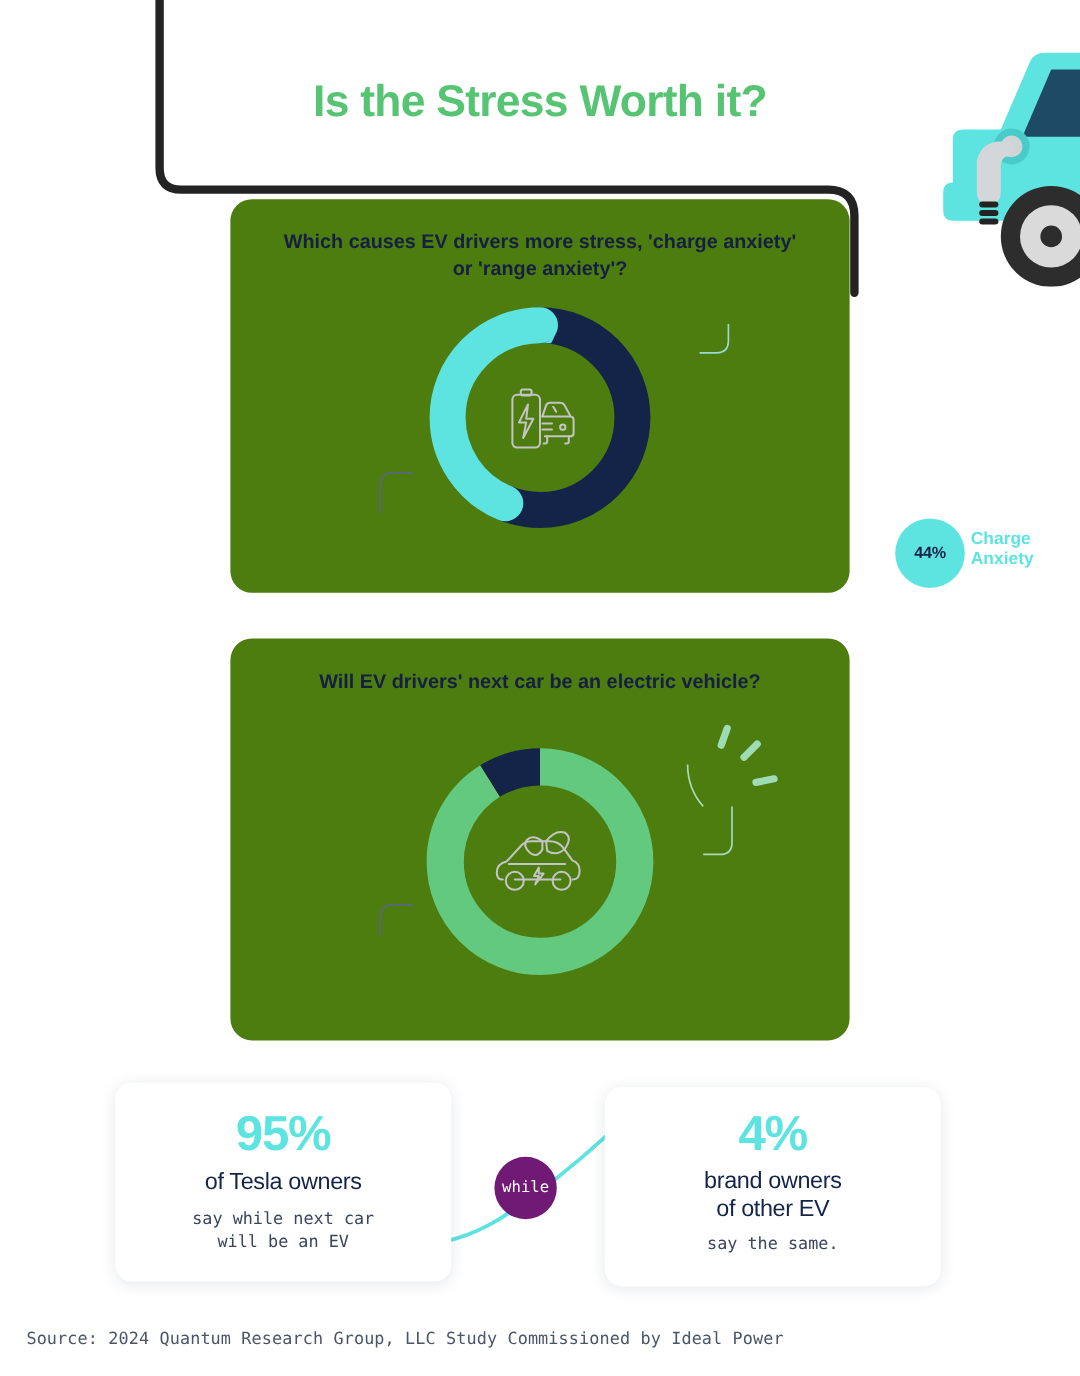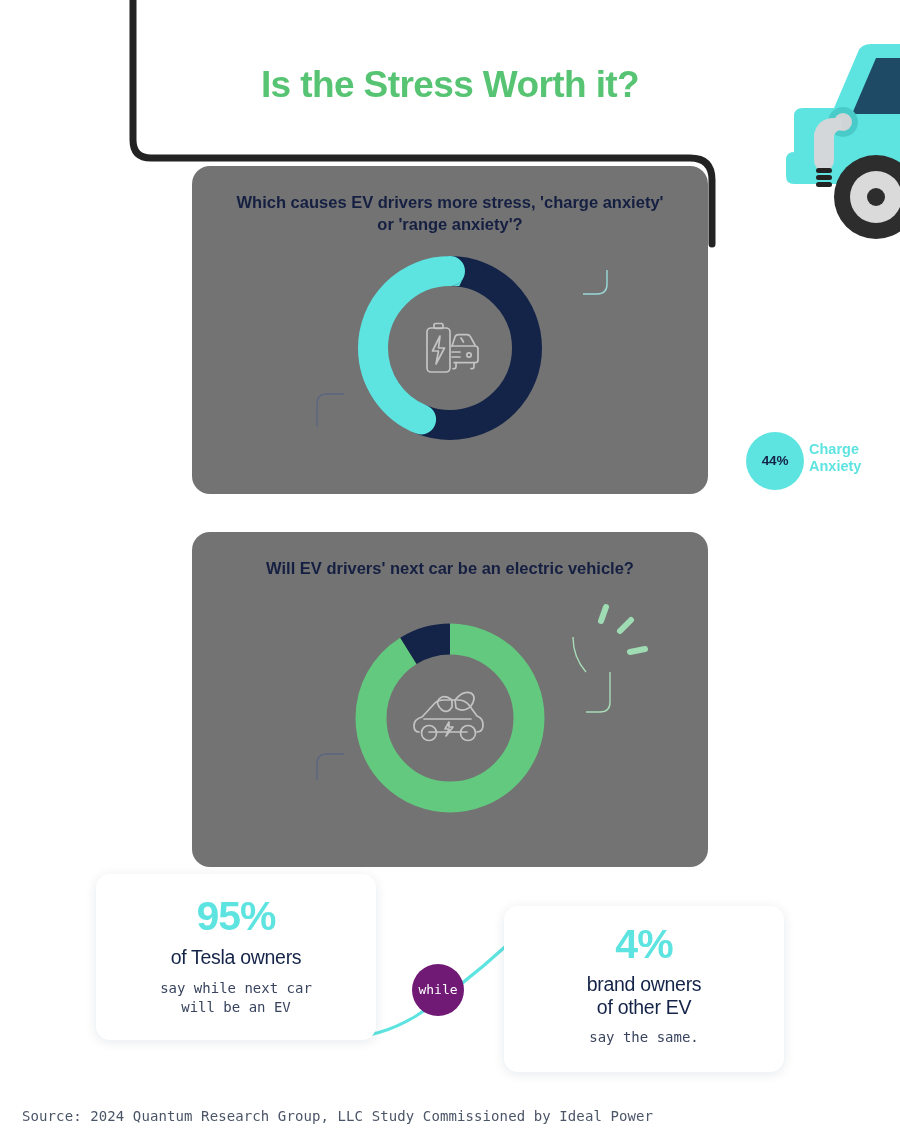--- a/index.html
+++ b/index.html
@@ -43,21 +43,21 @@
     text-align: center;
     font-size: 37px;
     font-weight: 700;
     letter-spacing: -0.6px;
     color: #57c473;
   }
 
   
   .chart-card {
     position: absolute;
-    background: #737373;
+    background: #4d7c0f;
     border-radius: 18px;
   }
   #card-one { left: 192px; top: 166px; width: 516px; height: 328px; }
   #card-two { left: 192px; top: 532px; width: 516px; height: 335px; }
 
   .card-question {
     position: absolute;
     left: 40px;
     right: 40px;
     top: 26px;
@@ -140,21 +140,21 @@
   }
 
   
   .stat-card {
     position: absolute;
     background: #ffffff;
     border-radius: 14px;
     box-shadow: 0 2px 12px rgba(20,36,72,0.10);
     text-align: center;
   }
-  #stat-left  { left: 96px;  top: 874px; width: 280px; height: 166px; }
+  #stat-left  { left: 96px;  top: 902px; width: 280px; height: 166px; }
   #stat-right { left: 504px; top: 906px; width: 280px; height: 166px; }
 
   .stat-pct {
     font-size: 41px;
     font-weight: 700;
     color: #5ee4e0;
     letter-spacing: -1px;
     line-height: 1;
   }
   .stat-head {

